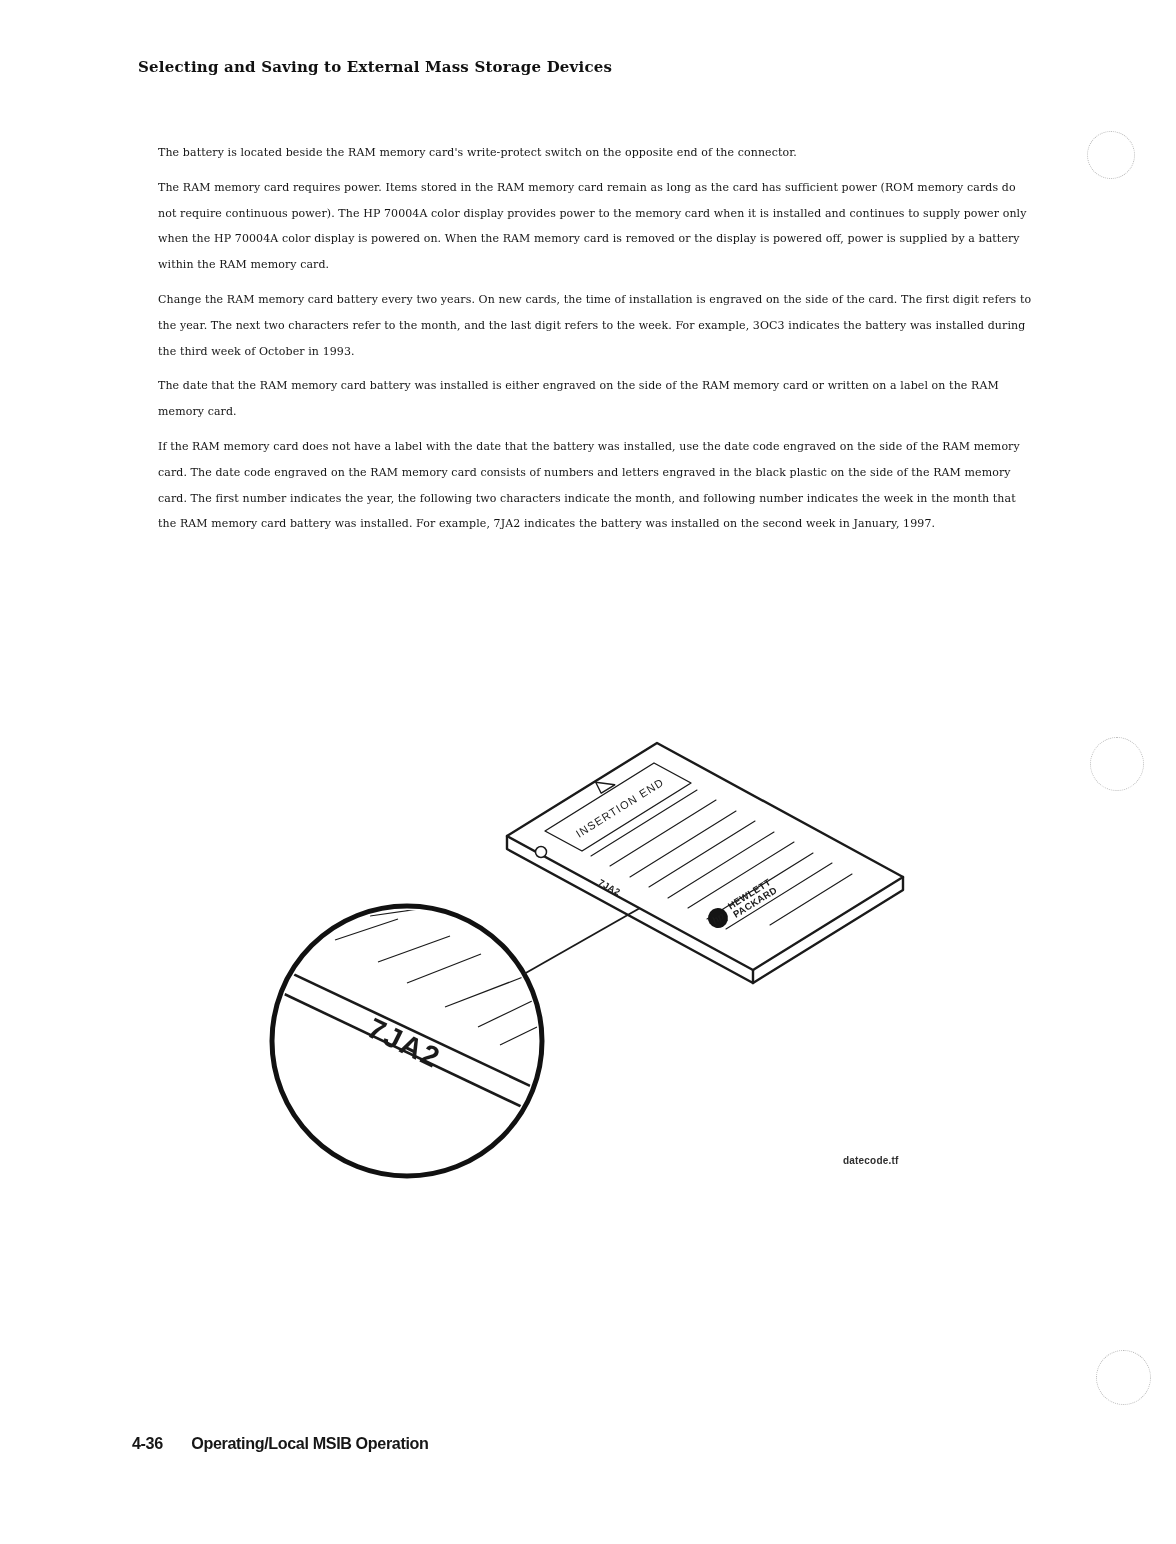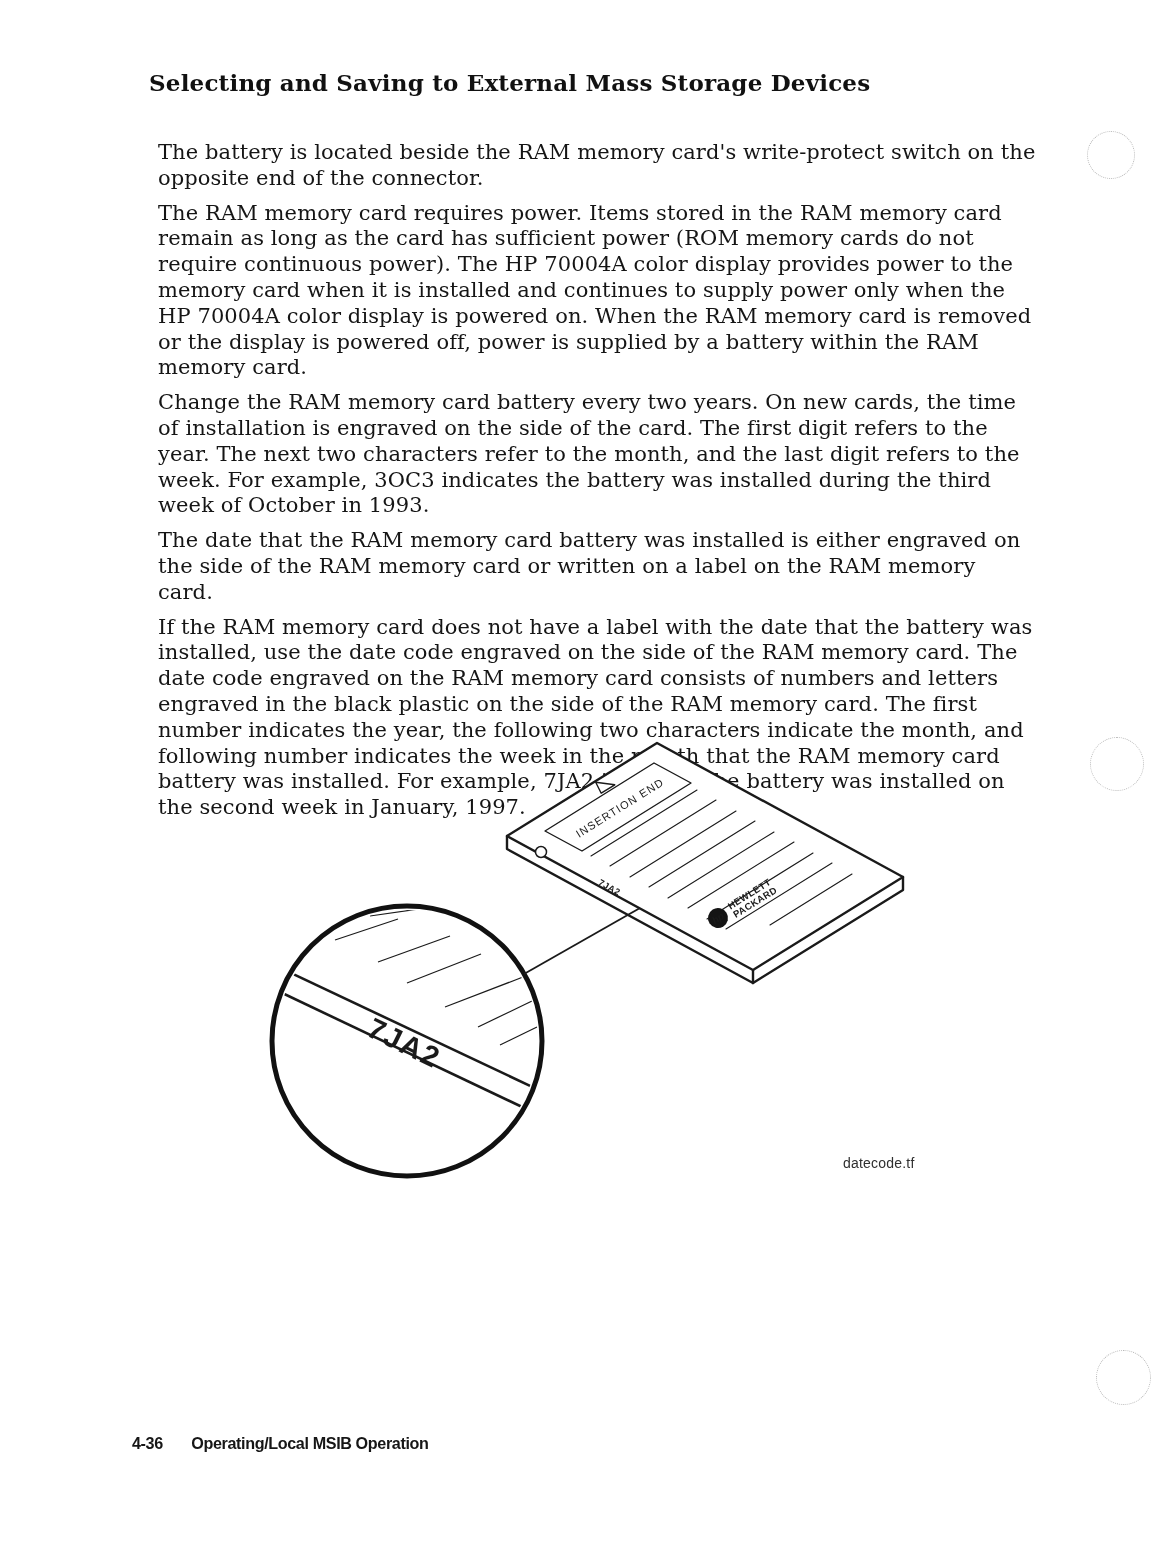--- a/index.html
+++ b/index.html
@@ -1,35 +1,35 @@
 <!DOCTYPE html>
 <html><head>
 <meta charset="utf-8">
 <style>
   html,body{margin:0;padding:0;background:#e8e8e8;}
   .page{
     position:relative; width:1176px; height:1544px; background:#ffffff;
     overflow:hidden; font-family:"DejaVu Serif", serif; color:#141414;
   }
   .doc-header{
-    position:absolute; left:138px; top:58px; margin:11px;
-    font-family:"DejaVu Serif", serif; font-size:23px; font-weight:bold;
+    position:absolute; left:138px; top:58px; margin:0;
+    font-family:"DejaVu Serif", serif; font-size:15px; font-weight:bold;
     letter-spacing:0.2px; color:#111;
   }
   .body-text{
     position:absolute; left:158px; top:140px; width:878px;
   }
   .body-text p{
-    margin:0 0 9px 0; font-size:21px; line-height:25.8px;
+    margin:0 0 9px 0; font-size:11px; line-height:25.8px;
     letter-spacing:0.1px; color:#151515; text-align:left;
   }
   .figure-svg{ position:absolute; left:250px; top:735px; }
   .fig-filename{
     position:absolute; left:843px; top:1155px;
-    font-family:"Liberation Sans", sans-serif; font-size:14px; font-weight:normal;
+    font-family:"Liberation Sans", sans-serif; font-size:10px; font-weight:bold;
     color:#2f2f2f; letter-spacing:0.2px;
   }
   .fig-caption{
     position:absolute; left:250px; top:1185px; width:680px; text-align:center;
     font-family:"DejaVu Serif", serif; font-size:19px; font-weight:bold; color:#111;
   }
   .page-footer{
     position:absolute; left:132px; top:1434px;
     font-family:"Liberation Sans", sans-serif; font-size:17px; font-weight:bold;
     color:#161616; letter-spacing:-0.4px;

